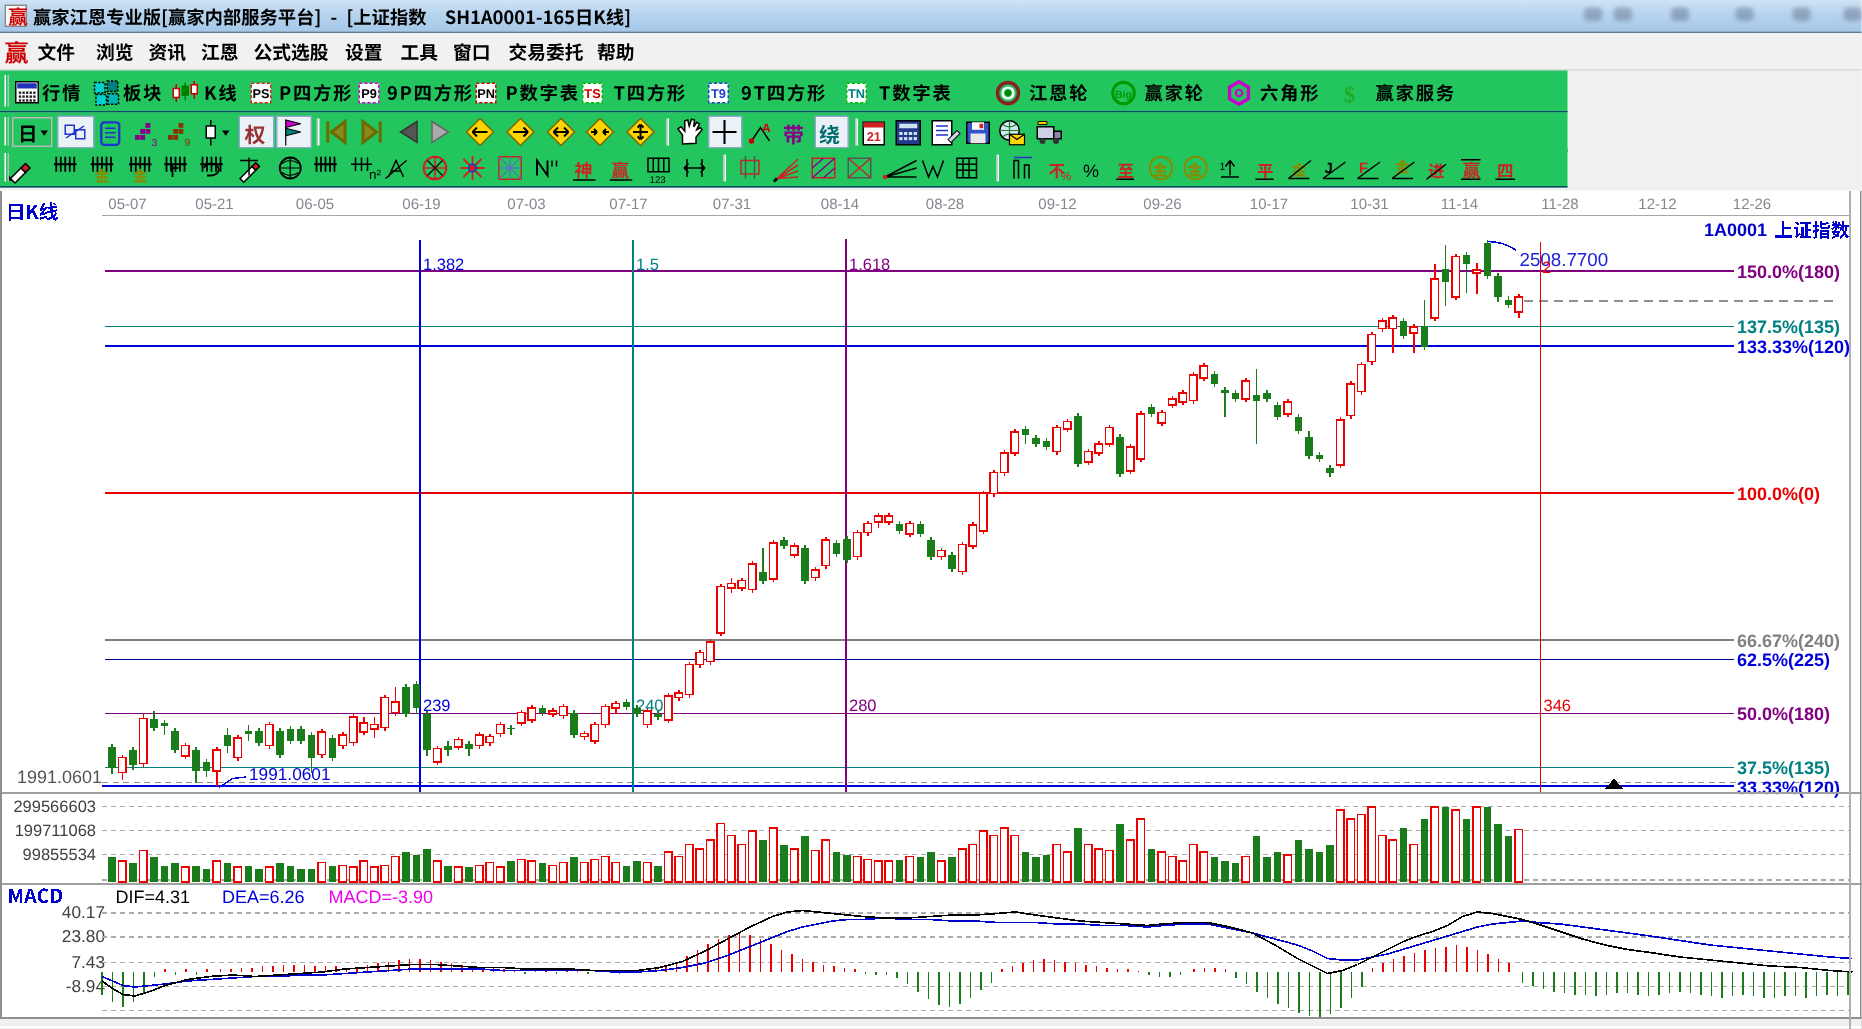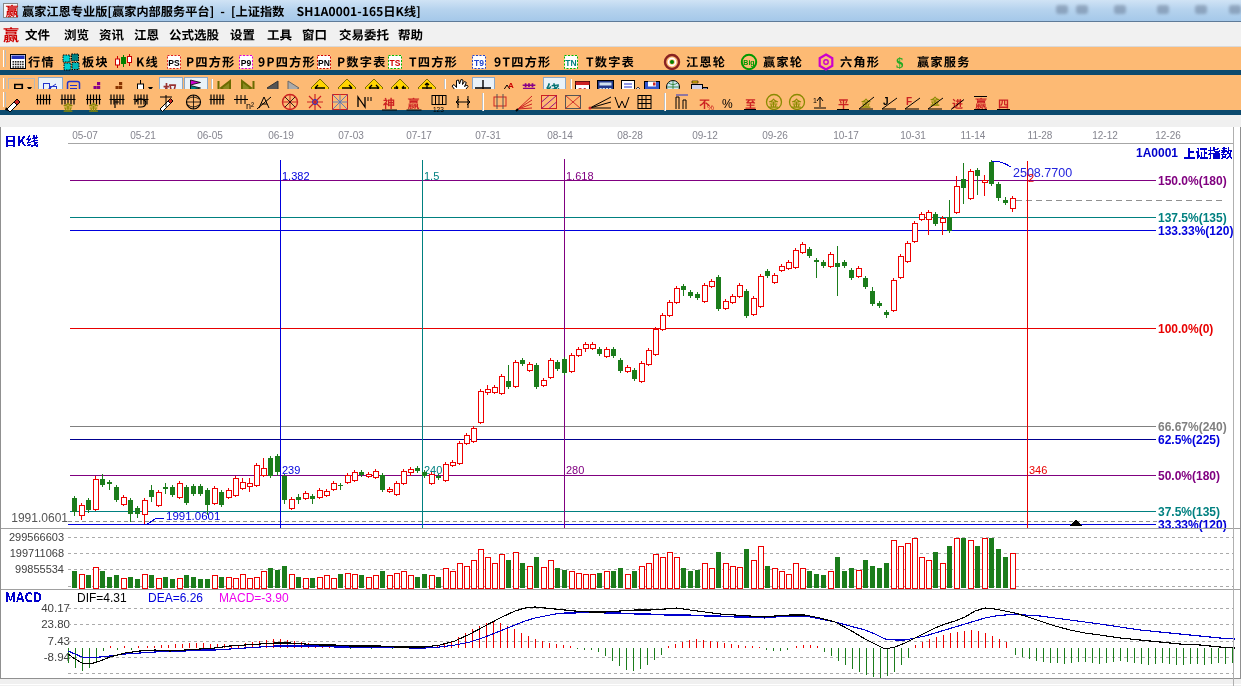--- a/index.html
+++ b/index.html
@@ -1,18 +1,18 @@
 <!DOCTYPE html>
 <html><head><meta charset="utf-8"><style>
 *{margin:0;padding:0;box-sizing:border-box}
 html,body{width:1241px;height:686px;overflow:hidden;font-family:"Liberation Sans",sans-serif;background:#f0f0f0}
 .titlebar{position:absolute;left:0;top:0;width:1241px;height:22px;background:linear-gradient(180deg,#d0e3f5 0%,#b6d3ee 45%,#a5c8e9 100%);border-bottom:1px solid #5f7b99}
 .logo16{position:absolute;width:15px;height:15px;background:#f8f8f8;border:1px solid #888}
 .menubar{position:absolute;left:0;top:22px;width:1241px;height:25px;background:#f1f1f1;border-bottom:1px solid #d9d9d9}
-.tb{position:absolute;left:0;width:1241px;background:#fdba74;border-bottom:5px solid #0c4a6e}
+.tb{position:absolute;left:0;width:1045px;background:#22c55e;border-bottom:1px solid #0c4a6e}
 .grip{position:absolute;left:3px;top:3px;bottom:3px;width:3px;border-left:1px solid #fff;border-right:1px solid #bbb}
 .chartbg{position:absolute;left:0;top:127px;width:1241px;height:559px;background:#fff}
 </style></head><body>
 <svg width="0" height="0" style="position:absolute">
     <defs>
       <path id="g0" d="M403 837V81H43V-40H958V81H532V428H887V549H532V837Z"></path>
       <path id="g1" d="M81 761C136 712 207 644 240 600L322 682C287 725 213 789 159 834ZM356 60V-52H970V60H767V338H932V450H767V675H950V787H382V675H644V60H548V515H429V60ZM40 541V426H158V138C158 76 120 28 95 5C115 -10 154 -49 168 -72C185 -47 219 -18 402 140C387 163 365 212 354 246L274 177V541Z"></path>
       <path id="g2" d="M820 806C754 775 653 743 553 718V849H433V576C433 461 470 427 610 427C638 427 774 427 804 427C919 427 954 465 969 607C936 613 886 632 860 650C853 551 845 535 796 535C762 535 648 535 621 535C563 535 553 540 553 577V620C673 644 807 678 909 719ZM545 116H801V50H545ZM545 209V271H801V209ZM431 369V-89H545V-46H801V-84H920V369ZM162 850V661H37V550H162V371L22 339L50 224L162 253V39C162 25 156 21 143 20C130 20 89 20 50 22C64 -9 79 -58 83 -88C154 -88 201 -85 235 -67C269 -48 279 -19 279 40V285L398 317L383 427L279 400V550H382V661H279V850Z"></path>
       <path id="g3" d="M424 838C408 800 380 745 358 710L434 676C460 707 492 753 525 798ZM374 238C356 203 332 172 305 145L223 185L253 238ZM80 147C126 129 175 105 223 80C166 45 99 19 26 3C46 -18 69 -60 80 -87C170 -62 251 -26 319 25C348 7 374 -11 395 -27L466 51C446 65 421 80 395 96C446 154 485 226 510 315L445 339L427 335H301L317 374L211 393C204 374 196 355 187 335H60V238H137C118 204 98 173 80 147ZM67 797C91 758 115 706 122 672H43V578H191C145 529 81 485 22 461C44 439 70 400 84 373C134 401 187 442 233 488V399H344V507C382 477 421 444 443 423L506 506C488 519 433 552 387 578H534V672H344V850H233V672H130L213 708C205 744 179 795 153 833ZM612 847C590 667 545 496 465 392C489 375 534 336 551 316C570 343 588 373 604 406C623 330 646 259 675 196C623 112 550 49 449 3C469 -20 501 -70 511 -94C605 -46 678 14 734 89C779 20 835 -38 904 -81C921 -51 956 -8 982 13C906 55 846 118 799 196C847 295 877 413 896 554H959V665H691C703 719 714 774 722 831ZM784 554C774 469 759 393 736 327C709 397 689 473 675 554Z"></path>
       <path id="g4" d="M277 335H723V109H277ZM277 453V668H723V453ZM154 789V-78H277V-12H723V-76H852V789Z"></path>
@@ -429,21 +429,21 @@
       <circle cx="673" cy="12" r="6.5" fill="#cfe8f4" stroke="#000"></circle>
       <path d="M667,12 h12 M673,5.5 v13 M668.5,8 a8,8 0 0 0 9,0 M668.5,16 a8,8 0 0 1 9,0" stroke="#227722" fill="none" stroke-width=".8"></path>
       <rect x="673" y="14.5" width="10" height="7" fill="#ffd400" stroke="#000" stroke-width=".8"></rect>
       <path d="M673,14.5 l5,3.5 l5,-3.5" stroke="#000" fill="none" stroke-width=".8"></path>
       <rect x="691.5" y="9.5" width="11" height="8" fill="#cfcfe8" stroke="#000"></rect>
       <rect x="702.5" y="12.5" width="5" height="5" fill="#8888aa" stroke="#000"></rect>
       <circle cx="695" cy="19" r="2" fill="#333"></circle>
       <circle cx="704" cy="19" r="2" fill="#333"></circle>
       <path d="M692,8 h6 v-2 h-6 z" fill="#ffcc00" stroke="#000" stroke-width=".6"></path>
     </svg></div>
-<div class="tb" style="top:89px;height:26px"><div class="grip"></div><svg width="1241" height="26">
+<div class="tb" style="top:99px;height:26px"><div class="grip"></div><svg width="1241" height="26">
       <path d="M7,20 l7,-7 l3,3 l-7,7 z" fill="#fff" stroke="#000"></path>
       <path d="M14,13 l3,-3 l3,3 l-3,3 z" fill="#cc2222" stroke="#000"></path>
       <path d="M5,21 l4,1 l-3,-4 z" fill="#000"></path>
       <g transform="translate(43.5,0)" stroke="#000" stroke-width="1.2" fill="none">
         <path d="M-7.5,10.5 H7.5 M-6,5.5 V15.5 M-3,5.5 V15.5 M0,5.5 V15.5 M3,5.5 V15.5 M6,5.5 V15.5"></path>
       </g>
       <g transform="translate(68,0)" stroke="#000" stroke-width="1.2" fill="none">
         <path d="M-7.5,10.5 H7.5 M-6,5.5 V15.5 M-3,5.5 V15.5 M0,5.5 V15.5 M3,5.5 V15.5 M6,5.5 V15.5"></path>
       </g>
       <g transform="translate(63,22) scale(0.01,-0.01)" fill="#8a8a00">

